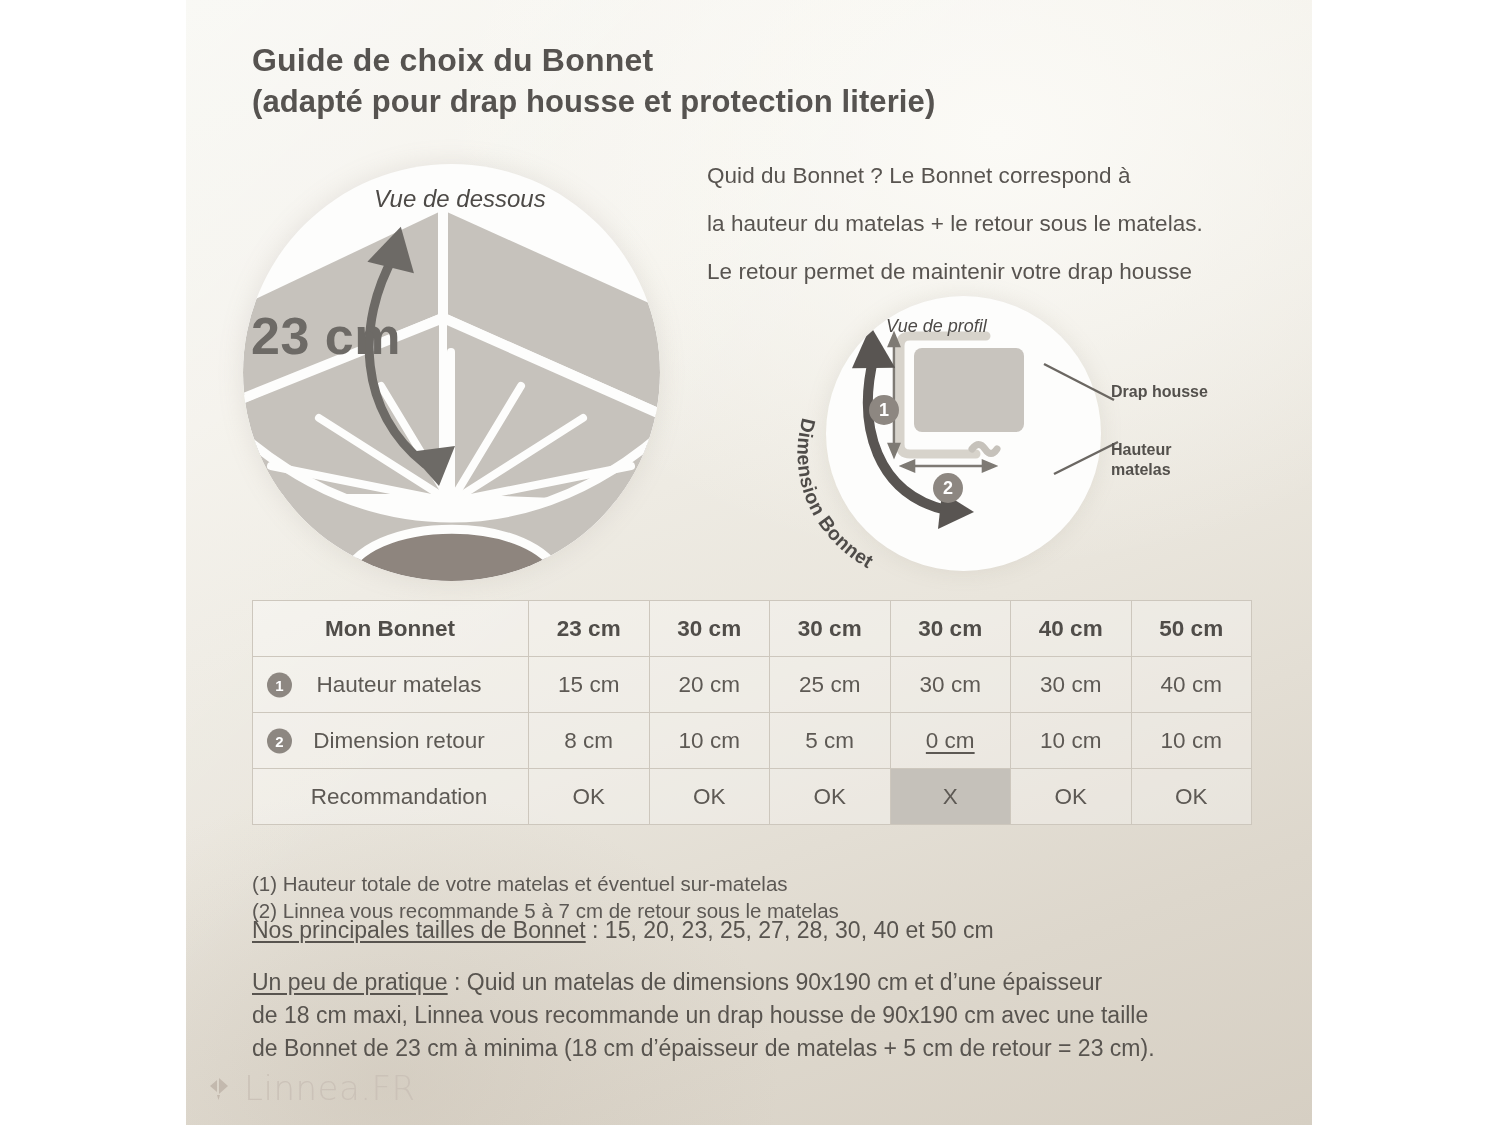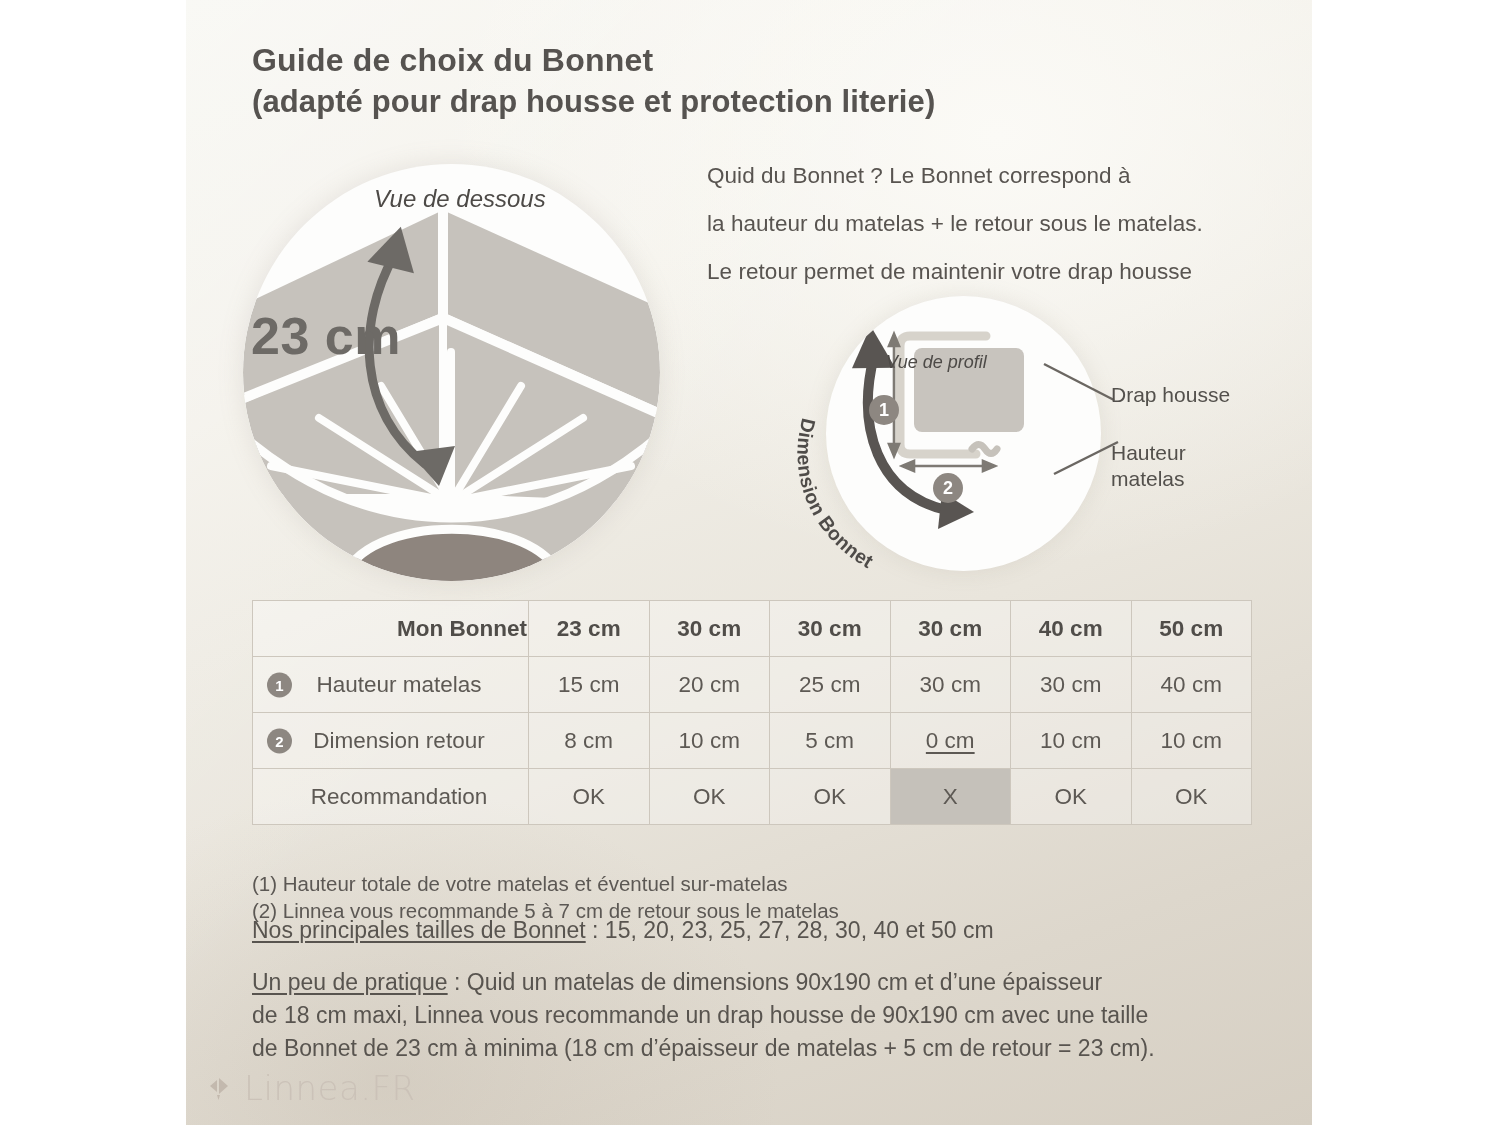--- a/index.html
+++ b/index.html
@@ -63,30 +63,30 @@
   }
   #circle-right {
     left: 640px; top: 296px; width: 275px; height: 275px;
     box-shadow: 0 0 22px rgba(150,140,126,.16);
   }
   .vue-label {
     position: absolute; font-style: italic; color: #4d4a47;
     font-weight: normal; white-space: nowrap;
   }
   #vue-dessous { left: 131px; top: 21px; font-size: 24px; }
-  #vue-profil  { left: 60px; top: 20px; font-size: 18px; margin-top: 36px; }
+  #vue-profil  { left: 60px; top: 20px; font-size: 18px; }
   #label-23cm {
     position: absolute; left: 8px; top: 142px;
     font-size: 52px; font-weight: bold; color: #6d6a66;
     letter-spacing: .5px;
   }
 
   
   .callout {
-    position: absolute; font-size: 21px; font-weight: normal;
+    position: absolute; font-size: 16px; font-weight: bold;
     color: #53504c; line-height: 1.22; white-space: pre-line;
   }
   #callout-drap     { left: 925px; top: 382px; }
   #callout-hauteur  { left: 925px; top: 440px; }
 
   
   #dim-bonnet-wrap { left: 590px; top: 405px; width: 260px; height: 190px; }
 
   
   #table-wrap { left: 66px; top: 600px; width: 1000px; }
@@ -99,21 +99,21 @@
     border: 1px solid #cdc7bd;
     text-align: center; vertical-align: middle;
     height: 53px; font-size: 22.5px; color: #5d5954;
     background: rgba(255,255,255,0.30);
   }
   table.guide tr.head td { font-weight: bold; color: #504d49; font-size: 22.5px; }
   table.guide td.rowlabel {
     width: 274px; text-align: center; position: relative;
     padding-left: 18px;
   }
-  table.guide tr.head td.rowlabel { padding-left: 0; text-align: right; }
+  table.guide tr.head td.rowlabel { padding-left: 0; }
   table.guide td.flag-x {
     background: #c5c1ba;
   }
   .badge {
     position: absolute; left: 14px; top: 50%;
     transform: translateY(-50%);
     width: 25px; height: 25px; border-radius: 50%;
     background: #8d8781; color: #fff;
     font-size: 15px; font-weight: bold;
     display: flex; align-items: center; justify-content: center;

